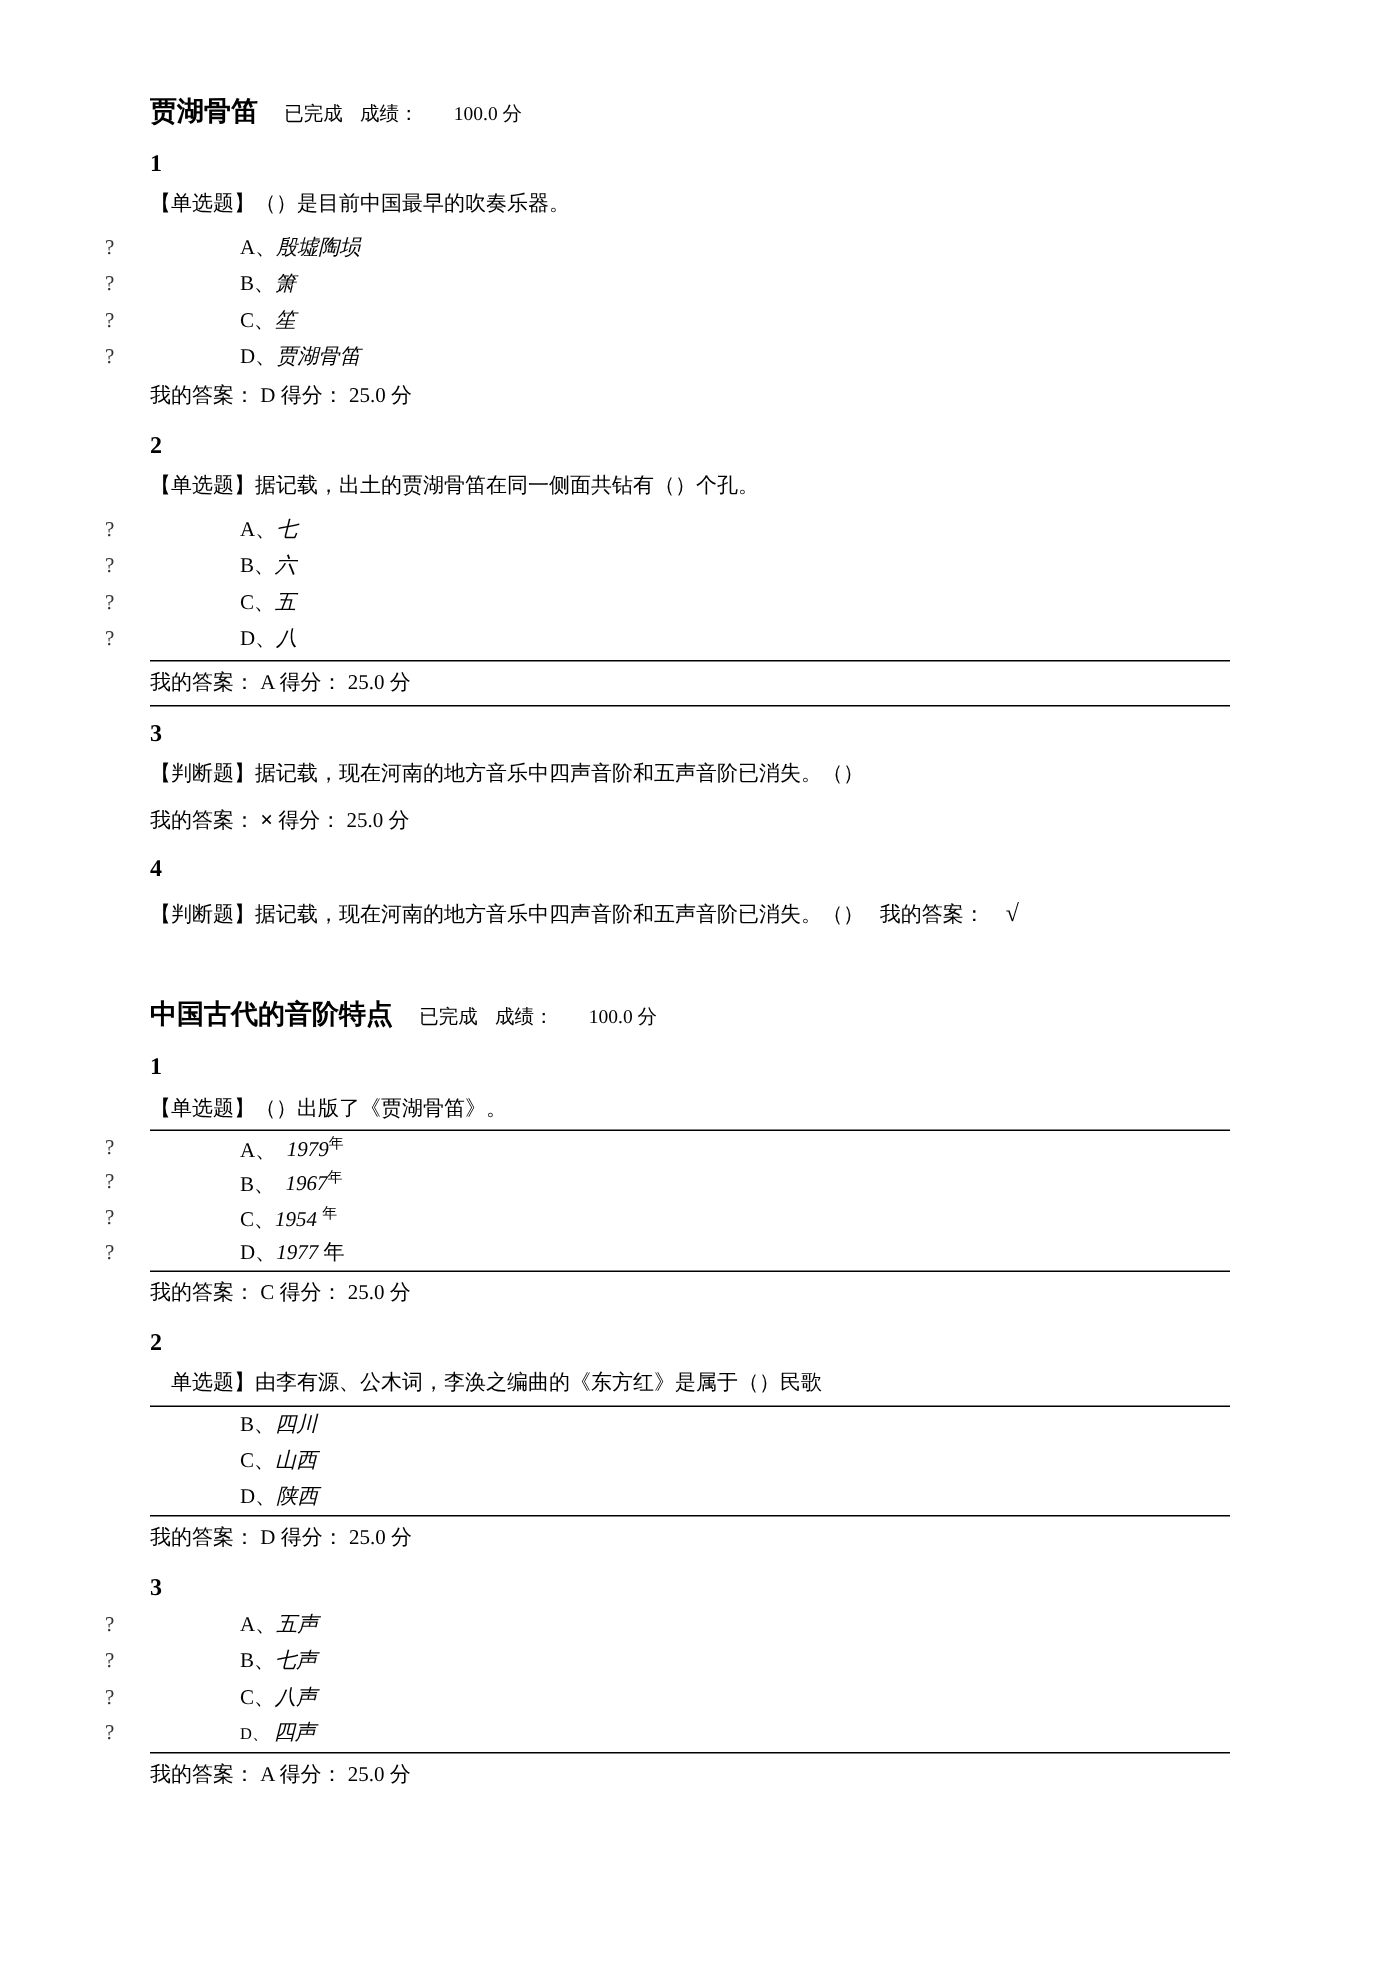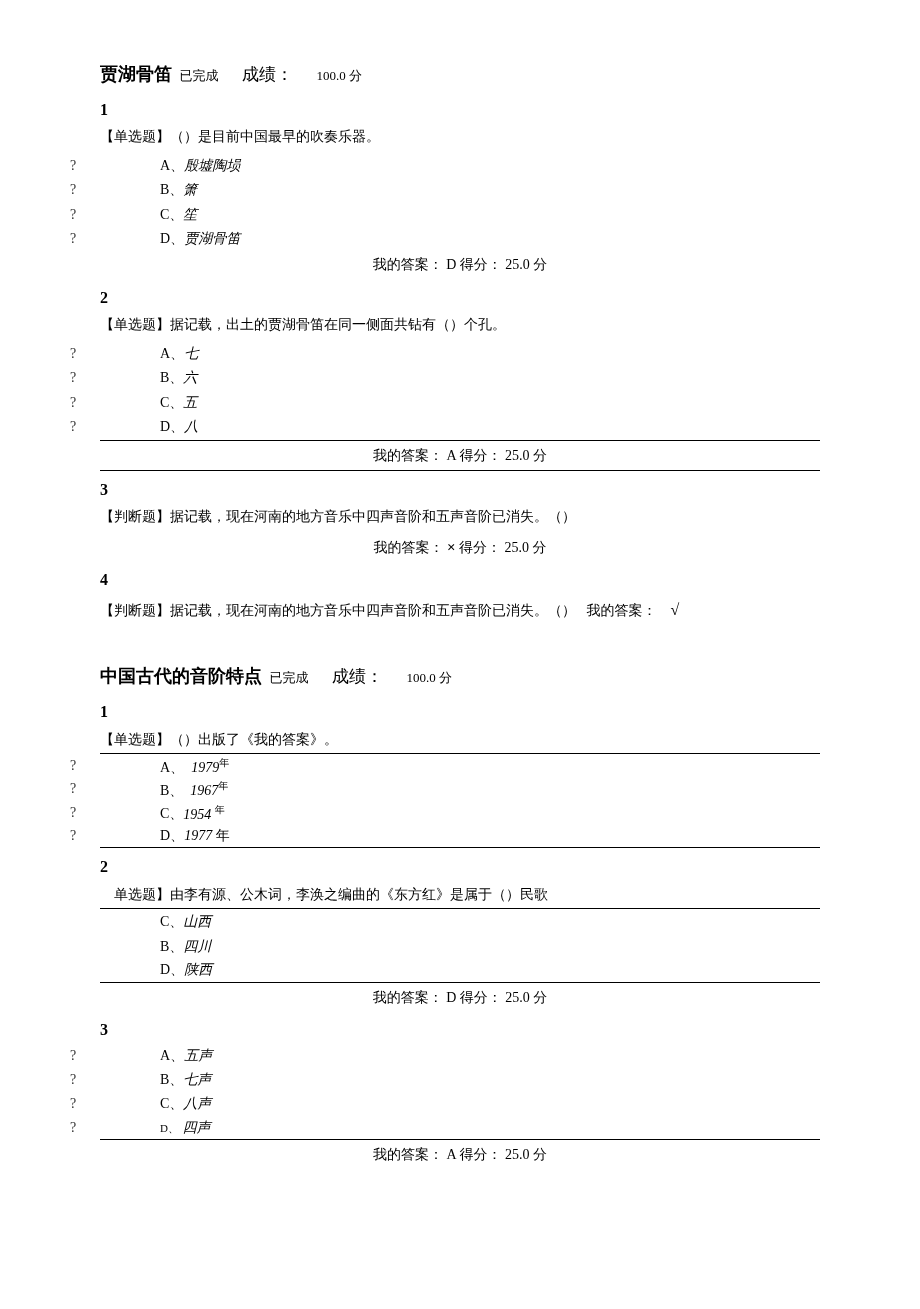--- a/index.html
+++ b/index.html
@@ -19,25 +19,25 @@
     .section-header {
       margin-bottom: 8px;
     }
     .section-title {
       font-size: 18px;
       font-weight: bold;
       display: inline;
     }
     .section-status {
       font-size: 13px;
-      margin-left: 4px;
+      margin-left: 14px;
     }
     .section-score-label {
-      font-size: 17px;
-      margin-left: 20px;
+      font-size: 13px;
+      margin-left: 8px;
       text-align: center;
     }
     .section-score {
       font-size: 13px;
       margin-left: 20px;
     }
     .qnum {
       font-size: 16px;
       font-weight: bold;
       margin: 6px 0 2px 0;
@@ -58,21 +58,20 @@
     .opt-letter {
       display: inline-block;
       margin-left: 60px;
     }
     .opt-text {
       display: inline;
       font-style: italic;
     }
     .answer-line {
       margin: 4px 0 8px 0;
-      text-align: center;
     }
     .underline-bottom {
       border-bottom: 1px solid #000;
       margin-bottom: 2px;
       padding-bottom: 2px;
     }
     .check-mark {
       font-size: 16px;
       font-weight: bold;
     }
@@ -149,30 +148,36 @@
 
 <div class="section">
   <div class="section-header">
     <span class="section-title">中国古代的音阶特点</span>
     <span class="section-status">已完成</span>
     <span class="section-score-label">成绩：</span>
     <span class="section-score">100.0 分</span>
   </div>
 
   <div class="qnum">1</div>
-  <div class="qtext underline-bottom">【单选题】（）出版了《我的答案》。</div>
+  <div class="qtext underline-bottom">【单选题】（）出版了《贾湖骨笛》。</div>
   <div class="opt-row tight"><span class="opt-bullet">?</span><span class="opt-letter">A、</span>&nbsp;&nbsp;<span class="opt-text">1979</span><span class="year-sup">年</span></div>
   <div class="opt-row tight"><span class="opt-bullet">?</span><span class="opt-letter">B、</span>&nbsp;&nbsp;<span class="opt-text">1967</span><span class="year-sup">年</span></div>
   <div class="opt-row tight"><span class="opt-bullet">?</span><span class="opt-letter">C、</span><span class="opt-text">1954</span>&nbsp;<span class="year-sup">年</span></div>
   <div class="opt-row tight underline-bottom"><span class="opt-bullet">?</span><span class="opt-letter">D、</span><span class="opt-text">1977</span>&nbsp;<span>年</span></div>
+  <div class="answer-line">
+    <span>我的答案：</span>
+    <span>C</span>
+    <span>得分：</span>
+    <span>25.0 分</span>
+  </div>
 
   <div class="qnum">2</div>
   <div class="qtext underline-bottom" style="padding-left:14px;">单选题】由李有源、公木词，李涣之编曲的《东方红》是属于（）民歌</div>
+  <div class="opt-row opt-nobullet"><span class="opt-letter">B、</span><span class="opt-text">四川</span></div>
   <div class="opt-row opt-nobullet"><span class="opt-letter">C、</span><span class="opt-text">山西</span></div>
-  <div class="opt-row opt-nobullet"><span class="opt-letter">B、</span><span class="opt-text">四川</span></div>
   <div class="opt-row opt-nobullet underline-bottom tight"><span class="opt-letter">D、</span><span class="opt-text">陕西</span></div>
   <div class="answer-line">
     <span>我的答案：</span>
     <span>D</span>
     <span>得分：</span>
     <span>25.0 分</span>
   </div>
 
   <div class="qnum">3</div>
   <div class="opt-row"><span class="opt-bullet">?</span><span class="opt-letter">A、</span><span class="opt-text">五声</span></div>

